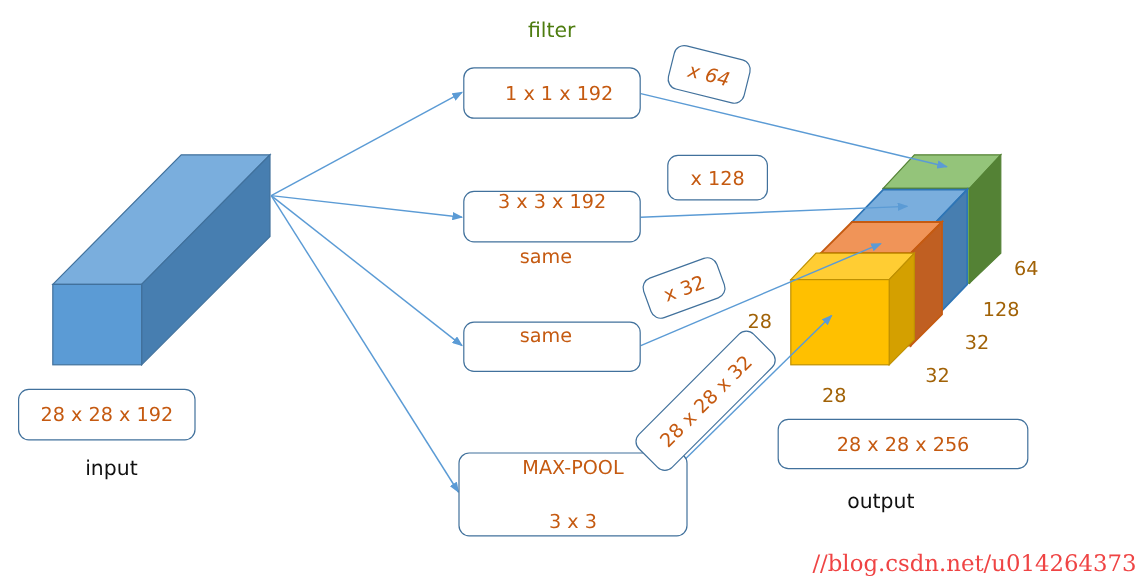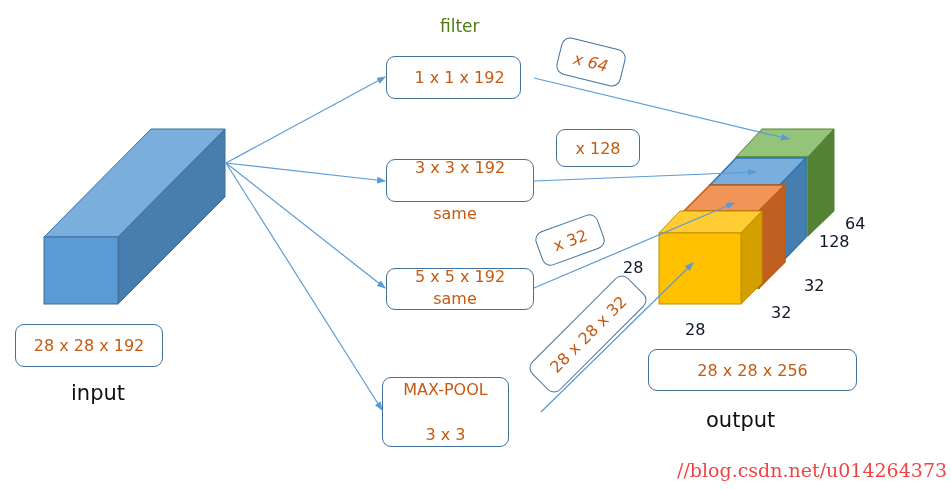--- a/index.html
+++ b/index.html
@@ -4,22 +4,22 @@
 <style>
   html, body { margin: 0; padding: 0; background: #ffffff; }
   body { width: 951px; height: 490px; position: relative; overflow: hidden;
          font-family: "DejaVu Sans", "Liberation Sans", sans-serif; }
   #canvas { position: absolute; left: 0; top: 0; }
   .box { position: absolute; border: 1.3px solid #41719c; border-radius: 9px;
          background: #fff; box-sizing: border-box; color: #c55a11;
          display: flex; flex-direction: column; align-items: center; justify-content: center;
          font-size: 16px; line-height: 25px; text-align: center; }
   .lbl { position: absolute; white-space: nowrap; font-size: 16px; }
-  .orange { color: #0f172a; }
-  .black { color: #111; font-size: 21px; }
+  .orange { color: #a16207; }
+  .black { color: #111; font-size: 17px; }
   .filter { color: #4d7c0f; font-size: 17px; }
   .wm { position: absolute; font-family: "DejaVu Serif", "Liberation Serif", serif;
         font-size: 19px; color: #ef4444; white-space: nowrap; text-align: center; }
 </style>
 </head>
 <body>
 
 <svg id="canvas" width="951" height="490">
   <defs>
     <marker id="arrowhead" markerWidth="9" markerHeight="7" refX="8" refY="3.5" orient="auto" markerUnits="userSpaceOnUse">
@@ -71,52 +71,51 @@
   </g>
 </svg>
 
 <div class="lbl filter" style="left:440px; top:16px;">filter</div>
 
 <div class="box" style="left:15px; top:324px; width:148px; height:43px;">
   <span>28 x 28 x 192</span>
 </div>
 <div class="lbl black" style="left:71px; top:381px;">input</div>
 
-<div class="box" style="left:386px; top:56px; width:135px; height:43px;padding-left:12px;">
+<div class="box" style="left:386px; top:56px; width:148px; height:43px;padding-left:12px;">
   <span>1 x 1 x 192</span>
 </div>
 <div class="box" style="left:386px; top:159px; width:148px; height:43px; line-height:22px; justify-content:flex-start;gap:24px;">
   <span style="margin-top:-3px;">3 x 3 x 192</span>
   <span style="margin-left:-10px;">same</span>
 </div>
 <div class="box" style="left:386px; top:268px; width:148px; height:42px; line-height:22px; justify-content:flex-start;">
-  <span style="margin-top:-3px;">5 x 5 x 192</span>
   <span style="margin-left:-10px;">same</span>
 </div>
-<div class="box" style="left:382px; top:377px; width:127px; height:70px; line-height:25px;gap:20px;">
+<div class="box" style="left:382px; top:377px; width:191px; height:70px; line-height:25px;gap:20px;">
   <span>MAX-POOL</span>
   <span>3 x 3</span>
 </div>
 
 <div class="box" style="left:558px; top:43px; width:66px; height:38px; transform:rotate(14deg); font-style:italic;">
   <span>x 64</span>
 </div>
 <div class="box" style="left:556px; top:129px; width:84px; height:38px;">
   <span>x 128</span>
 </div>
 <div class="box" style="left:537px; top:222px; width:66px; height:36px; transform:rotate(-20deg);">
   <span>x 32</span>
 </div>
 <div class="box" style="left:520px; top:314px; width:136px; height:40px; transform:rotate(-45deg);">
   <span>28 x 28 x 32</span>
 </div>
 
 <div class="lbl orange" style="left:623px; top:258px;">28</div>
 <div class="lbl orange" style="left:845px; top:214px;">64</div>
-<div class="lbl orange" style="left:819px; top:232px;">128</div>
+<div class="lbl orange" style="left:819px; top:248px;">128</div>
 <div class="lbl orange" style="left:804px; top:276px;">32</div>
 <div class="lbl orange" style="left:771px; top:303px;">32</div>
 <div class="lbl orange" style="left:685px; top:320px;">28</div>
 
 <div class="box" style="left:648px; top:349px; width:209px; height:42px;">
   <span>28 x 28 x 256</span>
 </div>
 <div class="lbl black" style="left:706px; top:408px;">output</div>
 
 <div class="wm" style="left:677px; top:459px;">//blog.csdn.net/u014264373</div>

